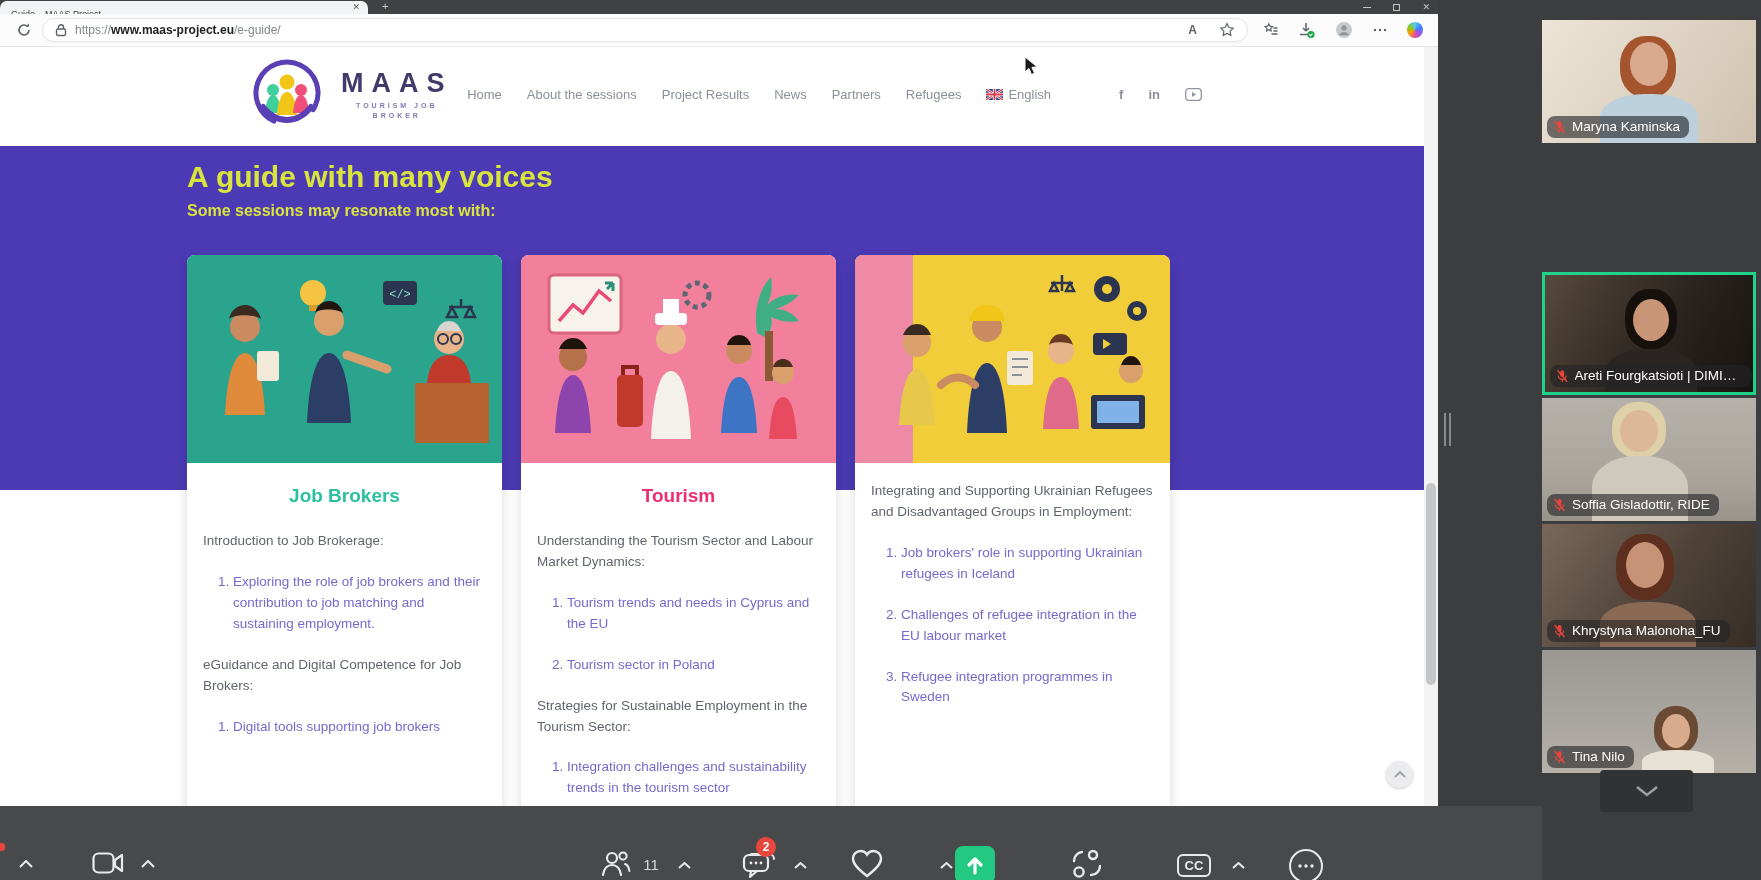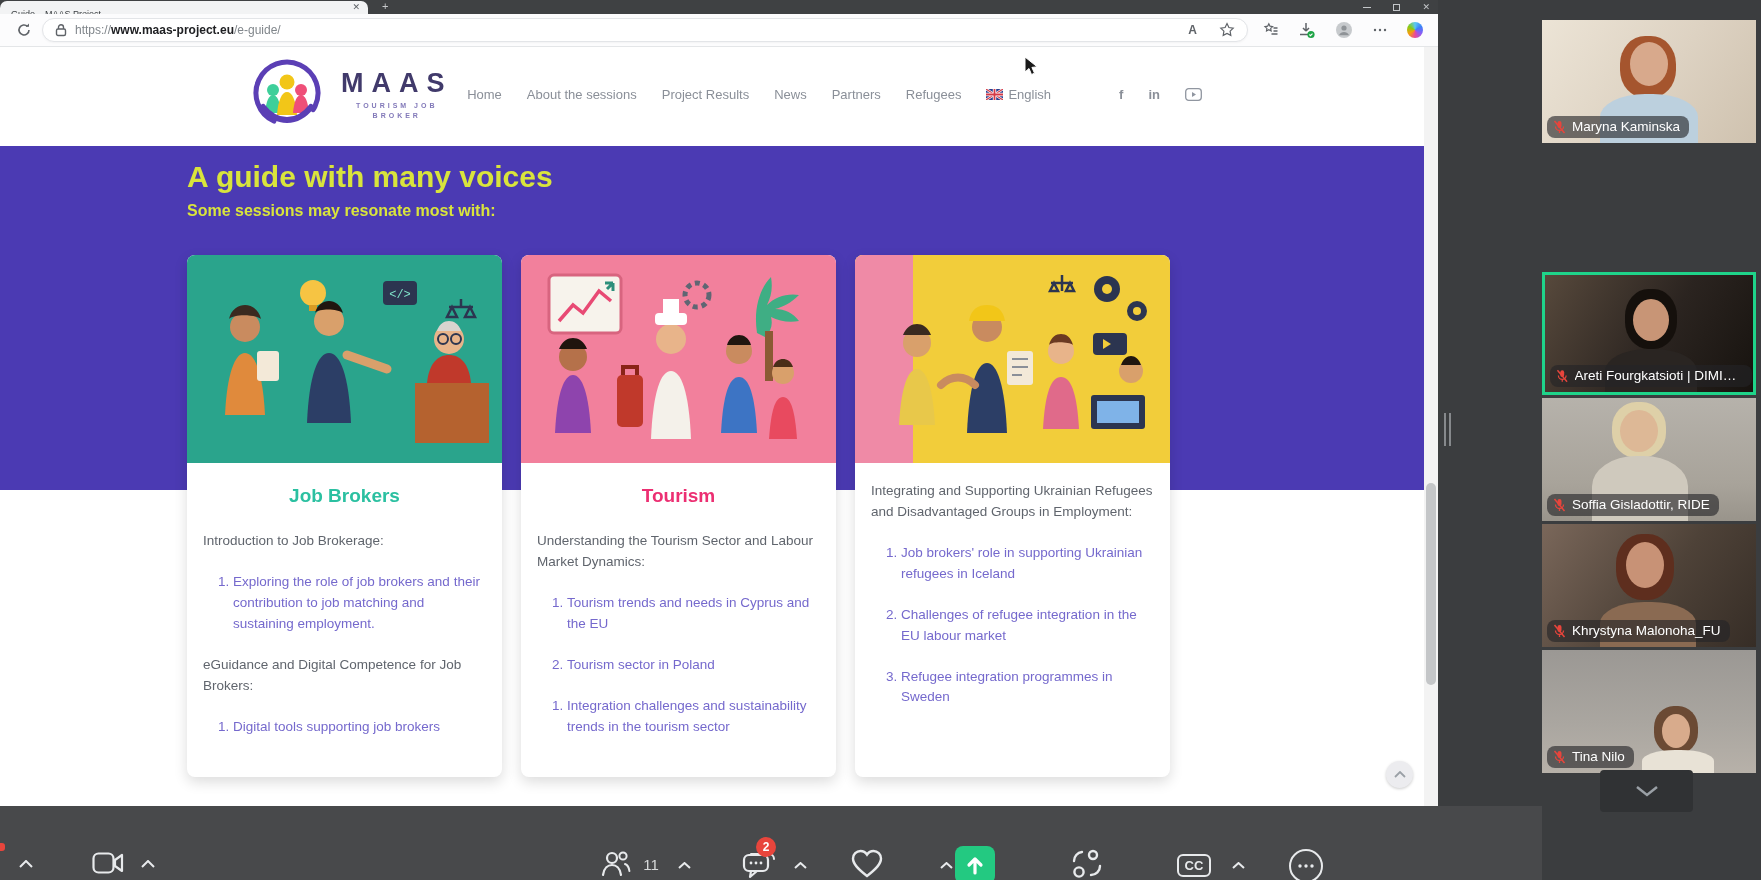--- a/index.html
+++ b/index.html
@@ -271,20 +271,21 @@
               <path d="M252 112c2-6 6-8 10-8s8 2 10 8z" fill="#4a2e18"></path>
             <path d="M248 184c2-28 6-42 14-42s12 14 14 42z" fill="#e84a5f"></path>
           </svg>
           <div class="card-title t-pink">Tourism</div>
           <div class="card-body">
             <p>Understanding the Tourism Sector and Labour Market Dynamics:</p>
             <ol>
               <li>Tourism trends and needs in Cyprus and the EU</li>
               <li>Tourism sector in Poland</li>
             </ol>
+            <p>Strategies for Sustainable Employment in the Tourism Sector:</p>
             <ol>
               <li>Integration challenges and sustainability trends in the tourism sector</li>
             </ol>
           </div>
         </div>
 
         <div class="card">
           <svg class="card-img" viewBox="0 0 315 208">
             <rect width="315" height="208" fill="#f2cd3a"></rect>
             <rect x="0" y="0" width="58" height="208" fill="#ef8aa6"></rect>

